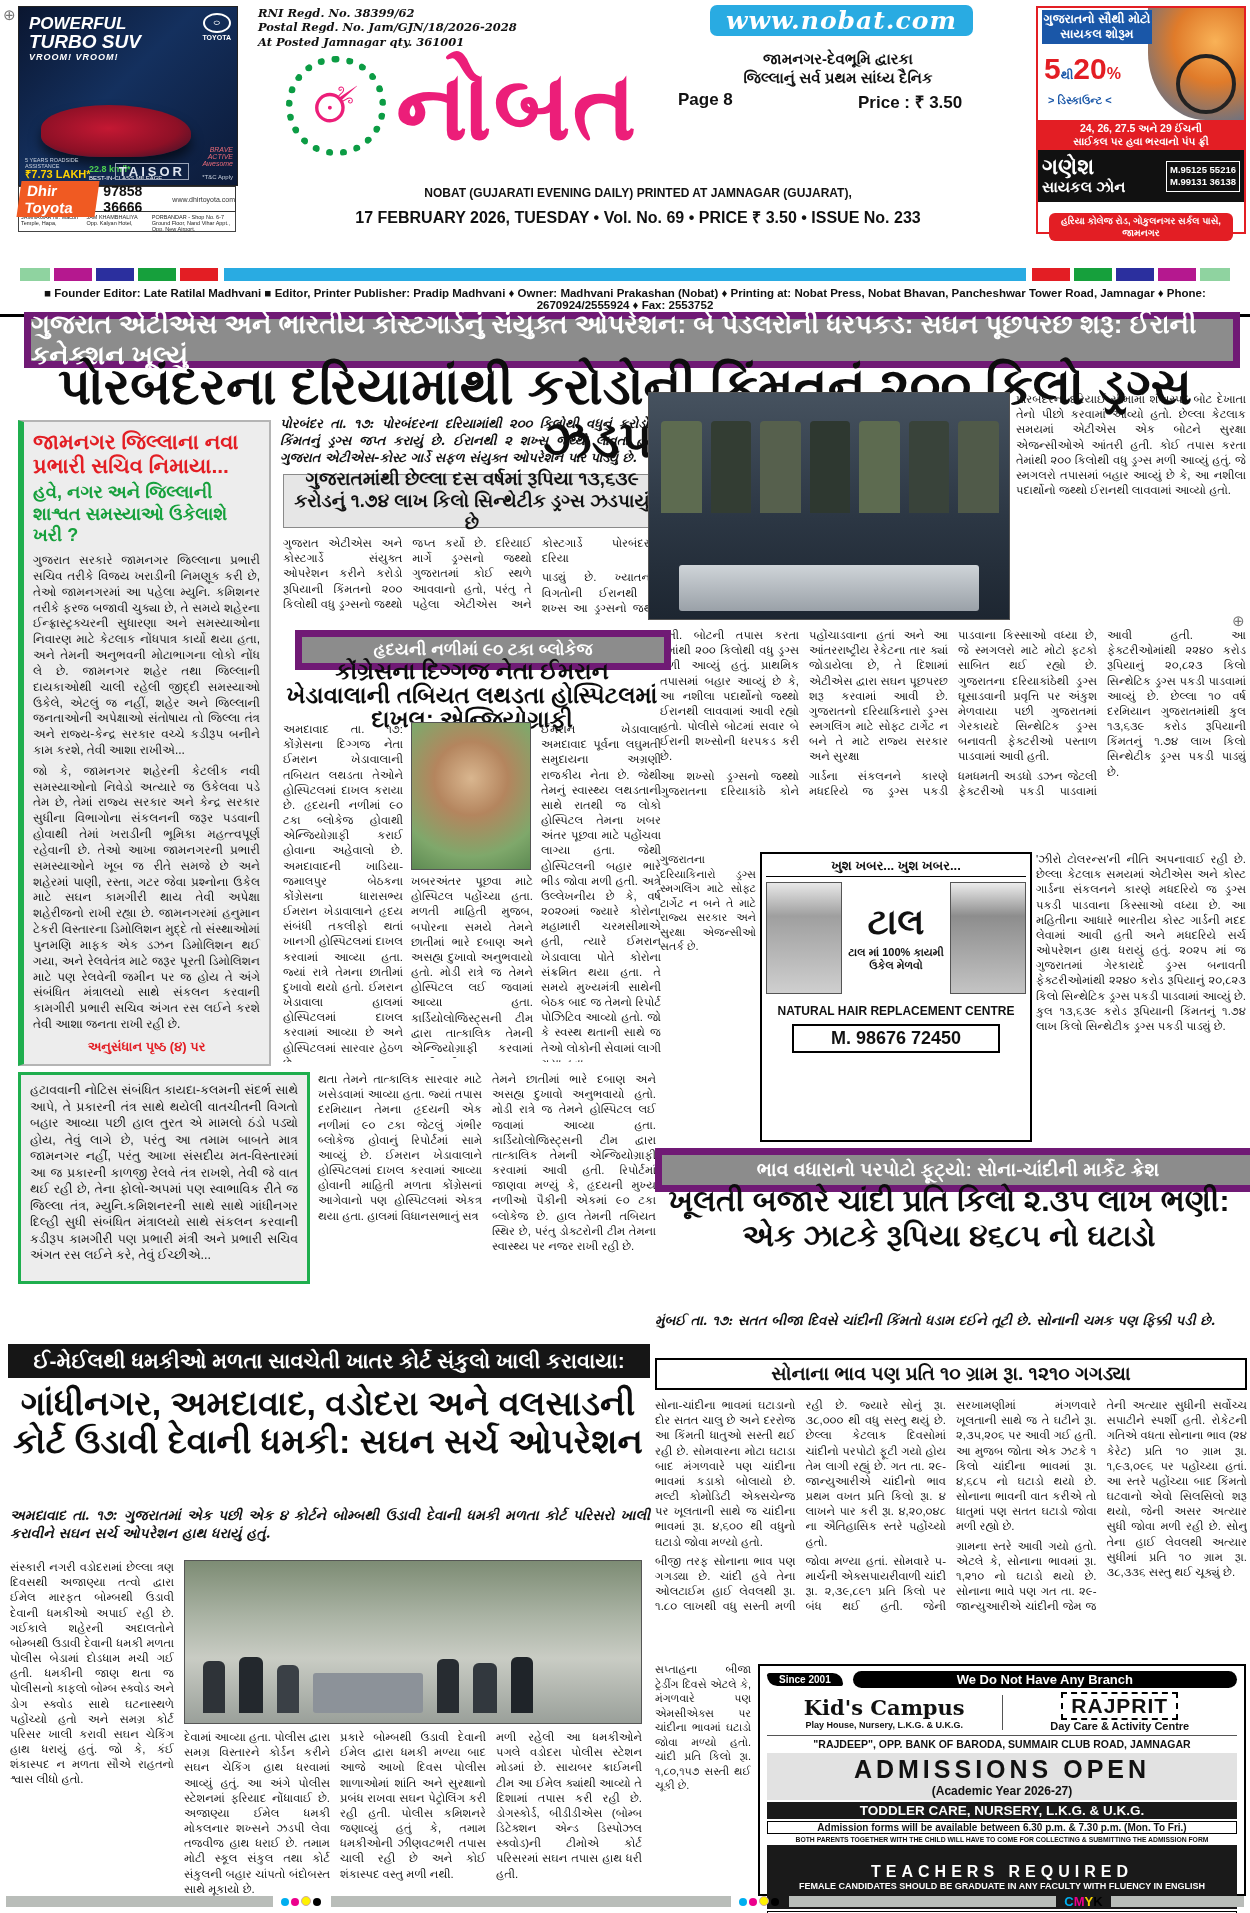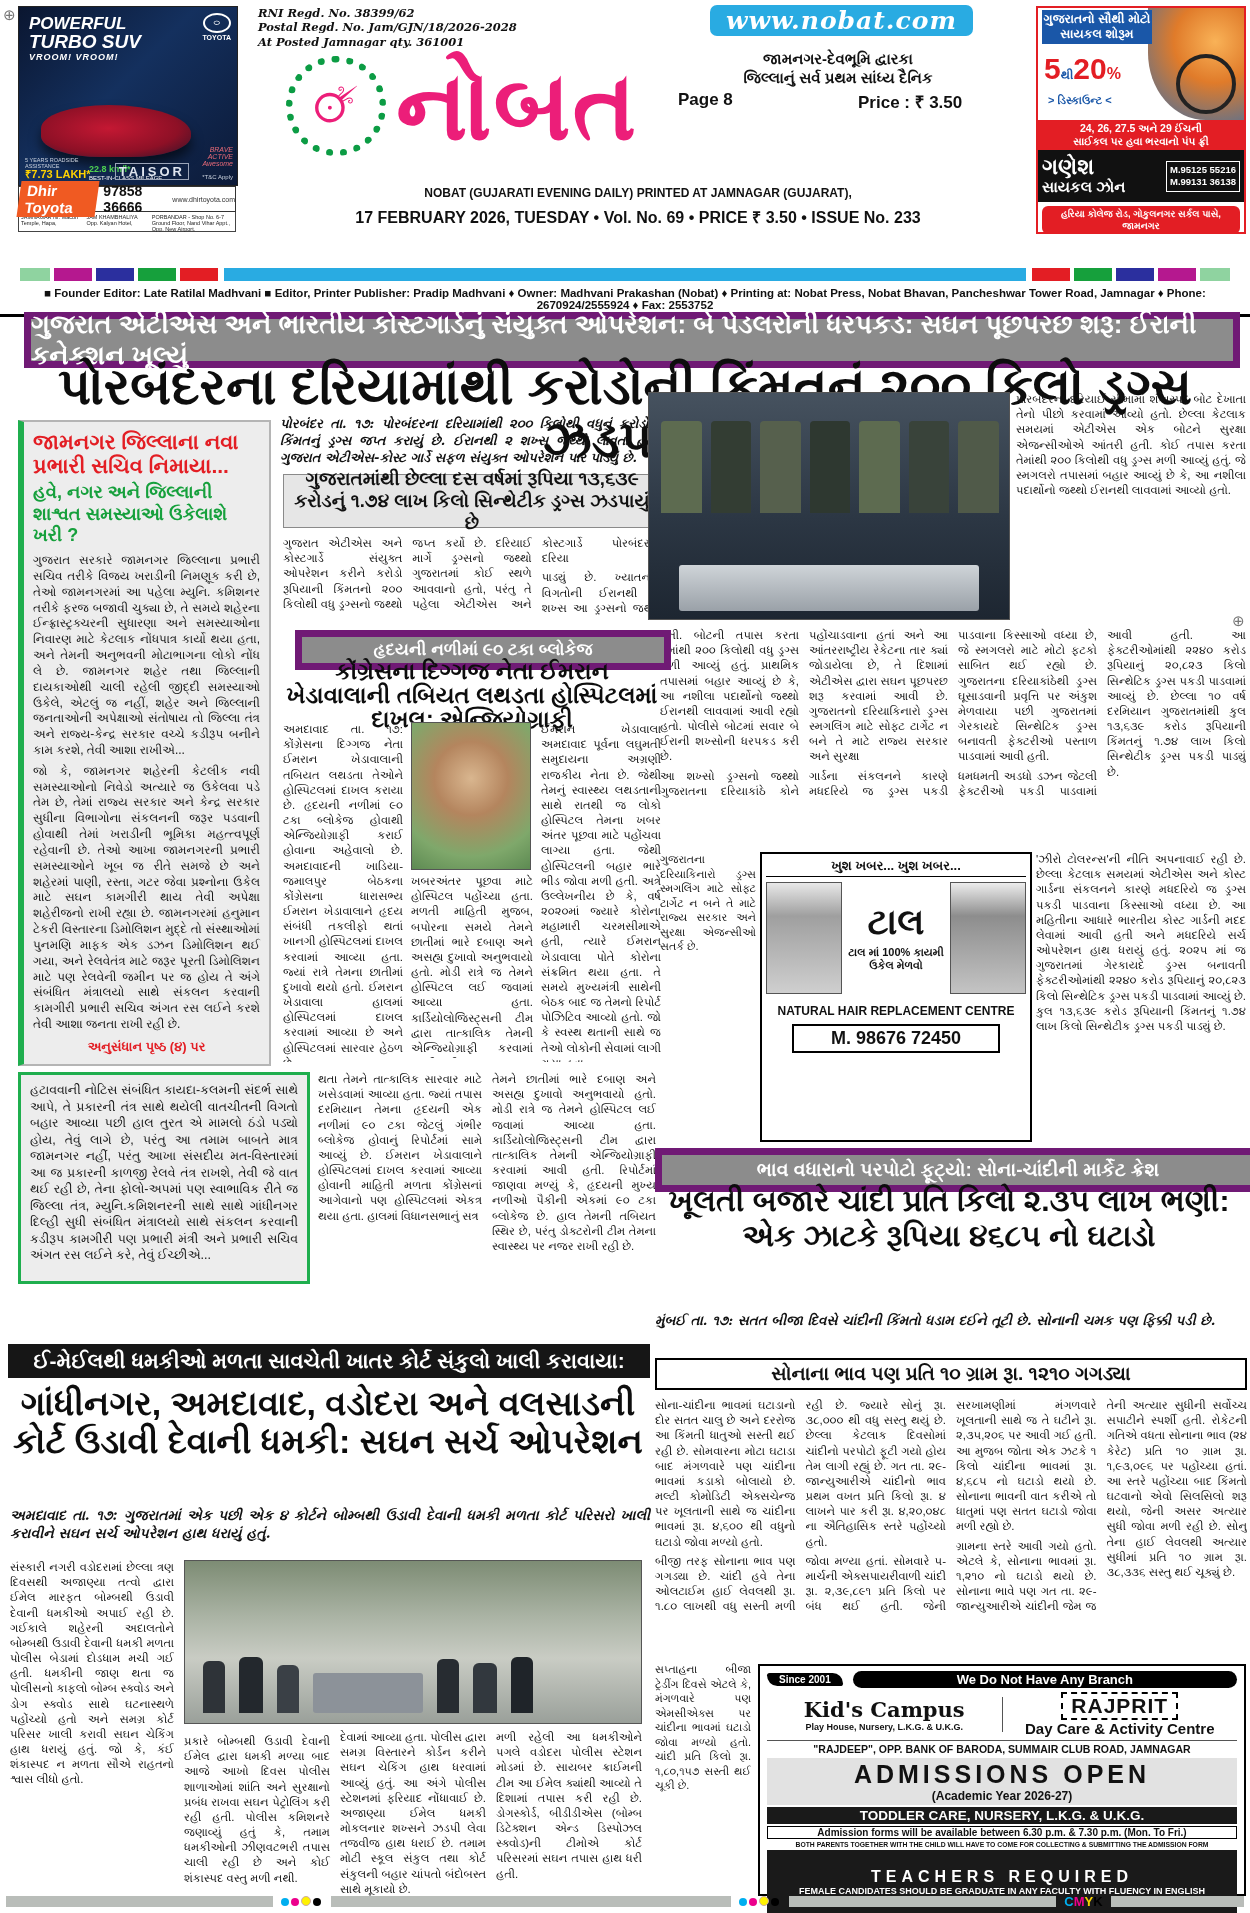--- a/index.html
+++ b/index.html
@@ -131,21 +131,21 @@
     <div style="background:#111;color:#fff;display:flex;align-items:center;padding:3px 4px;height:52px;box-sizing:border-box;">
       <div class="guj" style="flex:1;">
         <div style="font-size:22px;font-weight:900;line-height:.95;">ગણેશ</div>
         <div style="font-size:15px;font-weight:900;">સાયકલ ઝોન</div>
       </div>
       <div style="border:1px solid #fff;font-size:9.5px;font-weight:bold;padding:2px 3px;line-height:1.3;">
         <div>M.95125 55216</div>
           <div>M.99131 36138</div>
       </div>
     </div>
-    <div class="guj b c" style="background:#e31e24;color:#fff;font-size:9.5px;padding:2px 1px;border-radius:6px;margin:4px;">હરિયા કોલેજ રોડ, ગોકુલનગર સર્કલ પાસે, જામનગર</div>
+    <div class="guj b c" style="background:#e31e24;color:#fff;font-size:9.5px;padding:2px 1px;border-radius:6px;margin:11px;">હરિયા કોલેજ રોડ, ગોકુલનગર સર્કલ પાસે, જામનગર</div>
   </div>
 
   <div class="abs strip" style="left:20px;top:268px;width:1210px;">
     <div style="width:30px;background:#8fd3a0;"></div>
       <div style="width:38px;background:#b5188f;margin-left:4px;"></div>
       <div style="width:38px;background:#2b2f9e;margin-left:4px;"></div>
       <div style="width:38px;background:#16a03c;margin-left:4px;"></div>
       <div style="width:38px;background:#e31e24;margin-left:4px;"></div>
     <div style="flex:1;background:#29abe2;margin-left:6px;"></div>
     <div style="width:38px;background:#e31e24;margin-left:6px;"></div>
@@ -253,38 +253,38 @@
       <div style="width:22px;height:52px;background:#2e3338;border-radius:6px 6px 0 0;"></div>
       <div style="width:24px;height:56px;background:#23282d;border-radius:6px 6px 0 0;"></div>
       <div style="width:22px;height:48px;background:#3a4046;border-radius:6px 6px 0 0;"></div>
       <div style="width:110px;height:40px;background:#8c9299;border-radius:3px;"></div>
       <div style="width:22px;height:54px;background:#272c31;border-radius:6px 6px 0 0;"></div>
       <div style="width:24px;height:50px;background:#32383e;border-radius:6px 6px 0 0;"></div>
       <div style="width:22px;height:56px;background:#1f2429;border-radius:6px 6px 0 0;"></div>
     </div>
   </div>
   <div class="abs guj body" style="left:184px;top:1730px;width:458px;height:178px;overflow:hidden;column-count:3;column-gap:10px;">
-    <p style="margin:4px 0 0;">પ્રકારે બોમ્બથી ઉડાવી દેવાની ઈમેલ દ્વારા ધમકી મળ્યા બાદ આજે આખો દિવસ પોલીસ શાળાઓમાં શાંતિ અને સુરક્ષાનો પ્રબંધ રાખવા સઘન પેટ્રોલિંગ કરી રહી હતી. પોલીસ કમિશનરે જણાવ્યું હતું કે, તમામ ધમકીઓની ઝીણવટભરી તપાસ ચાલી રહી છે અને કોઈ શંકાસ્પદ વસ્તુ મળી નથી.</p>
-      <p style="margin:0;">દેવામાં આવ્યા હતા. પોલીસ દ્વારા સમગ્ર વિસ્તારને કોર્ડન કરીને સઘન ચેકિંગ હાથ ધરવામાં આવ્યું હતું. આ અંગે પોલીસ સ્ટેશનમાં ફરિયાદ નોંધાવાઈ છે. અજાણ્યા ઈમેલ ધમકી મોકલનાર શખ્સને ઝડપી લેવા તજવીજ હાથ ધરાઈ છે. તમામ મોટી સ્કૂલ સંકુલ તથા કોર્ટ સંકુલની બહાર ચાંપતો બંદોબસ્ત સાથે મૂકાયો છે.</p>
+    <p style="margin:0;">દેવામાં આવ્યા હતા. પોલીસ દ્વારા સમગ્ર વિસ્તારને કોર્ડન કરીને સઘન ચેકિંગ હાથ ધરવામાં આવ્યું હતું. આ અંગે પોલીસ સ્ટેશનમાં ફરિયાદ નોંધાવાઈ છે. અજાણ્યા ઈમેલ ધમકી મોકલનાર શખ્સને ઝડપી લેવા તજવીજ હાથ ધરાઈ છે. તમામ મોટી સ્કૂલ સંકુલ તથા કોર્ટ સંકુલની બહાર ચાંપતો બંદોબસ્ત સાથે મૂકાયો છે.</p>
+      <p style="margin:4px 0 0;">પ્રકારે બોમ્બથી ઉડાવી દેવાની ઈમેલ દ્વારા ધમકી મળ્યા બાદ આજે આખો દિવસ પોલીસ શાળાઓમાં શાંતિ અને સુરક્ષાનો પ્રબંધ રાખવા સઘન પેટ્રોલિંગ કરી રહી હતી. પોલીસ કમિશનરે જણાવ્યું હતું કે, તમામ ધમકીઓની ઝીણવટભરી તપાસ ચાલી રહી છે અને કોઈ શંકાસ્પદ વસ્તુ મળી નથી.</p>
       <p style="margin:4px 0 0;">મળી રહેલી આ ધમકીઓને પગલે વડોદરા પોલીસ સ્ટેશન મોડમાં છે. સાયબર ક્રાઈમની ટીમ આ ઈમેલ ક્યાંથી આવ્યો તે દિશામાં તપાસ કરી રહી છે. ડોગસ્કોર્ડ, બીડીડીએસ (બોમ્બ ડિટેક્શન એન્ડ ડિસ્પોઝલ સ્ક્વોડ)ની ટીમોએ કોર્ટ પરિસરમાં સઘન તપાસ હાથ ધરી હતી.</p>
   </div>
 
   <div class="abs kids" style="left:758px;top:1664px;width:488px;height:232px;">
     <div style="display:flex;align-items:center;gap:10px;">
       <div class="pill-black" style="font-size:10px;border-radius:3px 12px 3px 12px;">Since 2001</div>
       <div class="pill-black" style="flex:1;text-align:center;font-size:13px;">We Do Not Have Any Branch</div>
     </div>
     <div style="display:flex;margin-top:4px;align-items:center;">
       <div style="flex:1;text-align:center;border-right:1px solid #555;">
         <div style="font-family:'DejaVu Serif',serif;font-weight:bold;font-size:21px;">Kid's Campus</div>
         <div class="b" style="font-size:9px;">Play House, Nursery, L.K.G. &amp; U.K.G.</div>
       </div>
       <div style="flex:1;text-align:center;">
         <div style="font-weight:900;font-size:21px;letter-spacing:1px;border:2px dashed #000;display:inline-block;padding:0 8px;">RAJPRIT</div>
-        <div class="b" style="font-size:15px;">Day Care &amp; Activity Centre</div>
+        <div class="b" style="font-size:11px;">Day Care &amp; Activity Centre</div>
       </div>
     </div>
     <div class="b c" style="font-size:10.5px;border-top:1px solid #555;margin-top:3px;padding-top:2px;">"RAJDEEP", OPP. BANK OF BARODA, SUMMAIR CLUB ROAD, JAMNAGAR</div>
     <div class="admis" style="margin-top:3px;">
       <div style="font-weight:900;font-size:25px;letter-spacing:4px;">ADMISSIONS OPEN</div>
       <div class="b" style="font-size:12px;">(Academic Year 2026-27)</div>
     </div>
     <div class="blackbar" style="font-size:13.5px;margin-top:2px;padding:1px 0;">TODDLER CARE, NURSERY, L.K.G. &amp; U.K.G.</div>
     <div class="b c" style="font-size:10px;border:1px solid #000;margin-top:2px;">Admission forms will be available between 6.30 p.m. &amp; 7.30 p.m. (Mon. To Fri.)</div>
     <div class="c" style="font-size:6.8px;font-weight:bold;margin-top:2px;">BOTH PARENTS TOGETHER WITH THE CHILD WILL HAVE TO COME FOR COLLECTING &amp; SUBMITTING THE ADMISSION FORM</div>

